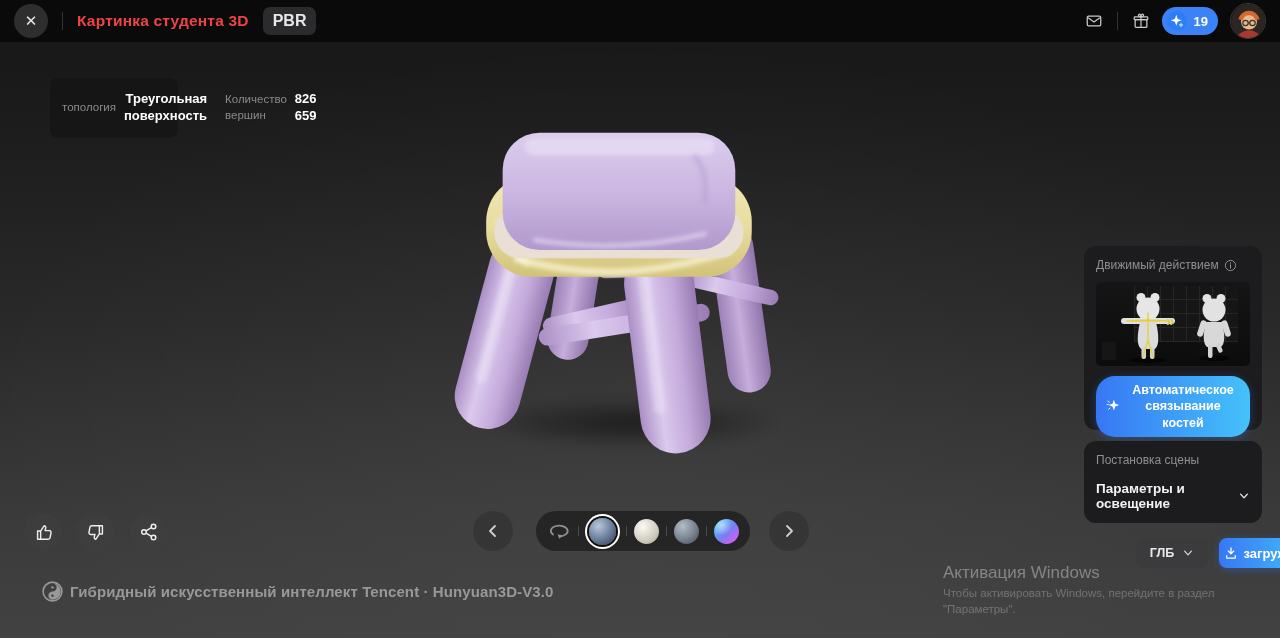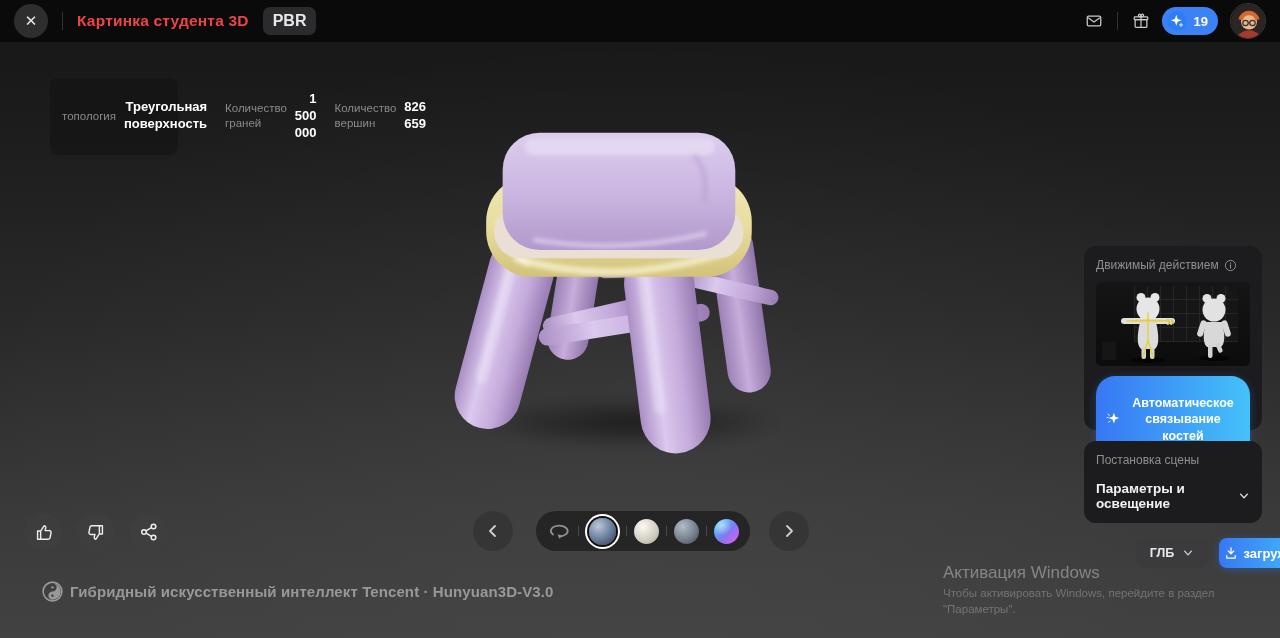--- a/index.html
+++ b/index.html
@@ -103,21 +103,21 @@
     background:linear-gradient(180deg,#151515 0%, #0c0c0c 100%);
   }
   .action-grid {
     position:absolute; left:38px; top:4px; width:104px; height:56px; background:#161616;
     background-image:
       repeating-linear-gradient(0deg, #262626 0 1px, transparent 1px 14px),
       repeating-linear-gradient(90deg, #262626 0 1px, transparent 1px 13px);
   }
   .dbl-chevron { position:absolute; left:70px; top:30px; color:#d9c94b; font-size:15px; font-weight:bold; }
   .rig-btn {
-    margin-top:10px; width:154px; border-radius:19px; padding:19px 9px;
+    margin-top:10px; width:154px; border-radius:19px; padding:6px 9px;
     background:linear-gradient(90deg,#3777f4 0%, #3fa3f7 60%, #45c2fa 100%);
     display:flex; align-items:center; gap:4px; cursor:pointer;
     box-shadow:0 2px 8px rgba(40,120,250,.35);
   }
   .rig-btn-label {
     flex:1; color:#fff; font-size:12.5px; font-weight:bold; text-align:center; line-height:1.3;
   }
   .scene-panel { top:441px; height:82px; }
   .scene-select {
     margin-top:14px; display:flex; align-items:center; justify-content:space-between; cursor:pointer;
@@ -199,26 +199,20 @@
     </div>
   </div>
 
   <div class="info-panel">
     <div class="info-row">
       <div class="info-label">топология</div>
       <div class="info-value">Треугольная
 поверхность</div>
     </div>
     <div class="info-row">
-      <div class="info-label">Количество граней</div>
-      <div class="info-value">1
-500
-000</div>
-    </div>
-    <div class="info-row">
       <div class="info-label">Количество вершин</div>
       <div class="info-value">826
 659</div>
     </div>
   </div>
 
   <svg class="viewport" viewBox="0 0 360 340">
     <defs>
       <radialGradient id="shadowG">
         <stop offset="0%" stop-color="rgba(0,0,0,0.5)"></stop>

